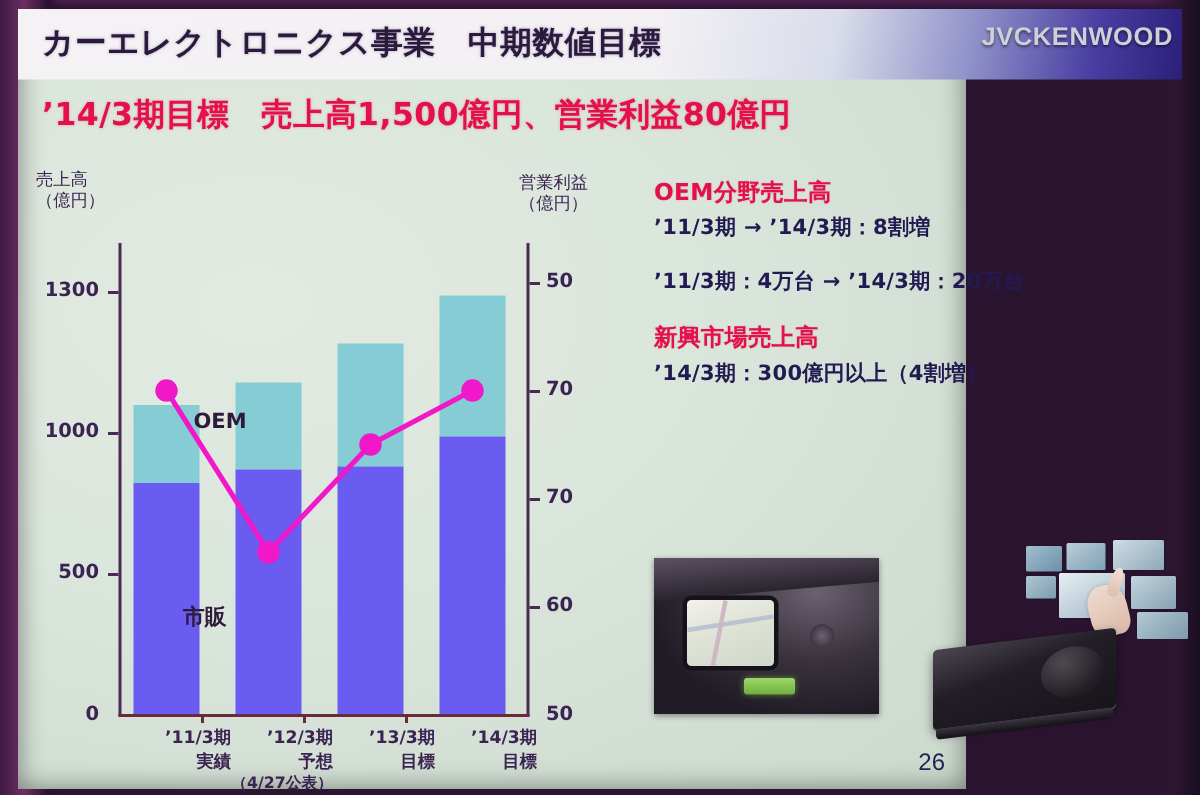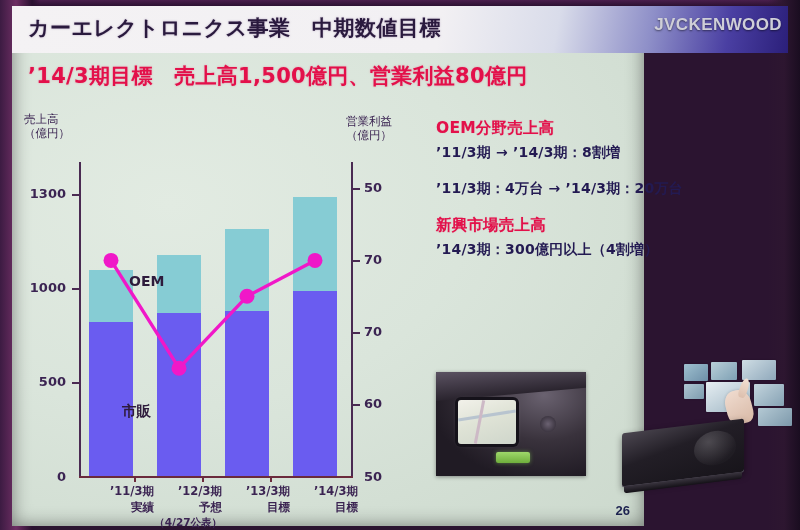--- a/index.html
+++ b/index.html
@@ -130,21 +130,21 @@
     box-shadow:0 0 3px rgba(0,0,0,.2);
   }
   #hand-finger{
     position:absolute;left:56px;top:14px;width:8px;height:20px;
     background:linear-gradient(180deg,#f3e0d4,#dcbfad);
     border-radius:50% 50% 30% 30%;transform:rotate(18deg);
   }
   #pagenum{
     position:absolute;right:14px;bottom:8px;
     font-family:"Liberation Sans",sans-serif;
-    font-size:13px;font-weight:700;color:#1e2350;
+    font-size:16px;font-weight:400;color:#1e2350;
   }
 </style>
 </head>
 <body>
 
 <div id="screen-photo">
   <div id="slide">
 
     <div id="title-band">
       <div id="title-text">カーエレクトロニクス事業　中期数値目標</div>

